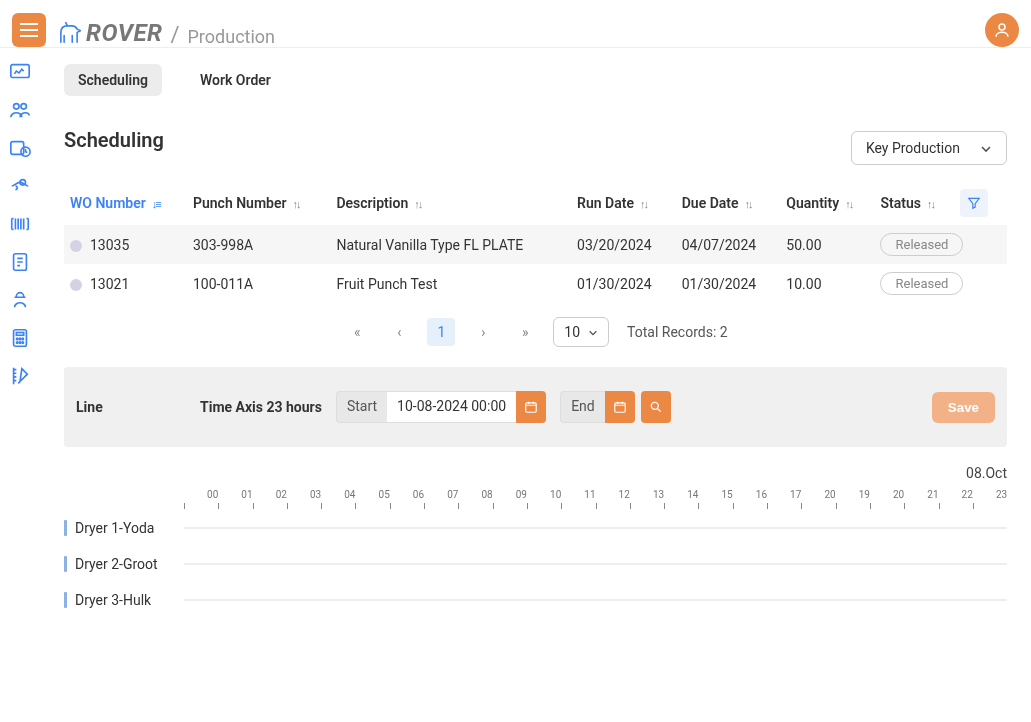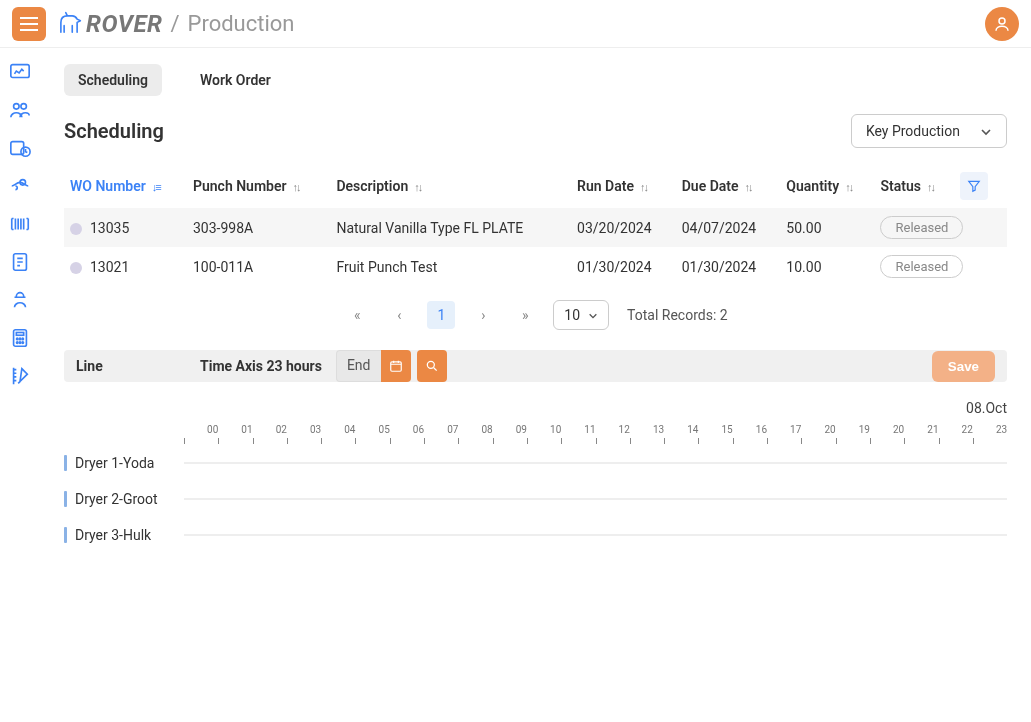--- a/index.html
+++ b/index.html
@@ -1,45 +1,45 @@
 <!DOCTYPE html>
 <html><head>
 <meta charset="utf-8">
 <style>
   * { box-sizing: border-box; margin: 0; padding: 0; }
   html, body { height: 100%; font-family: -apple-system, BlinkMacSystemFont, "Segoe UI", Roboto, sans-serif; color: #333; }
   body { display: flex; flex-direction: column; width: 1031px; height: 722px; overflow: hidden; background: #fff; }
 
   
-  .header { display: flex; align-items: center; height: 48px; padding: 0 12px; border-bottom: 1px solid #eee; }
+  .header { display: flex; align-items: flex-end; height: 48px; padding: 0 12px; border-bottom: 1px solid #eee; }
   .menu-btn { width: 34px; height: 34px; background: #EB8844; border-radius: 6px; display: flex; align-items: center; justify-content: center; cursor: pointer; margin-right: 10px; }
   .logo-dog { width: 26px; height: 26px; margin-right: 4px; }
   .logo-text { font-size: 24px; font-weight: 700; font-style: italic; color: #777; letter-spacing: 0.5px; }
   .crumb-sep { color: #999; font-size: 22px; margin: 0 8px; }
-  .crumb-page { font-size: 22px; color: #999; }
+  .crumb-page { font-size: 18px; color: #999; }
   .header-spacer { flex: 1; }
   .avatar { width: 34px; height: 34px; border-radius: 50%; background: #EB8844; display: flex; align-items: center; justify-content: center; cursor: pointer; }
 
   
   .body { flex: 1; display: flex; overflow: hidden; }
   .sidebar { width: 40px; display: flex; flex-direction: column; align-items: center; padding-top: 8px; gap: 6px; }
   .side-icon { width: 32px; height: 32px; display: flex; align-items: center; justify-content: center; cursor: pointer; border-radius: 4px; }
   .side-icon svg { stroke: #3B82F6; }
   .side-icon.active { position: relative; }
   .side-icon.active::before { content:""; position:absolute; left:-6px; top:2px; bottom:2px; width:2px; background:#EB8844; }
 
   .main { flex: 1; padding: 8px 24px 24px 24px; overflow: auto; }
 
   .tabs { display: flex; gap: 24px; margin: 8px 0 18px 0; }
   .tab { padding: 8px 14px; border-radius: 6px; font-size: 14px; color: #333; cursor: pointer; font-weight: 600; }
   .tab.active { background: #ececec; }
 
   .panel-title-row { display: flex; align-items: center; margin-bottom: 16px; }
   .panel-title { font-size: 20px; font-weight: 600; flex: 1; }
-  .filter-select { border: 1px solid #ccc; border-radius: 6px; padding: 8px 14px; font-size: 14px; display: flex; align-items: center; gap: 20px; cursor: pointer; background: #fff; }
+  .filter-select { border: 1px solid #ccc; border-radius: 6px; padding: 8px 14px; font-size: 14px; display: flex; align-items: center; gap: 20px; cursor: pointer; background: #fff; margin-top: 17px; }
 
   
   table.data { width: 100%; border-collapse: collapse; font-size: 14px; }
   table.data th { text-align: left; font-weight: 600; padding: 8px 6px; color: #333; }
   table.data th.first { color: #3B82F6; }
   table.data td { padding: 8px 6px; }
   table.data tbody tr:nth-child(odd) { background: #f6f6f6; }
   .sort { font-size: 11px; color: #888; margin-left: 6px; letter-spacing:-2px; }
   .sort.first { color: #3B82F6; }
   .wo-dot { display:inline-block; width:12px; height:12px; border-radius:50%; background:#d6d2e6; margin-right:8px; vertical-align:middle; }
@@ -47,21 +47,21 @@
   .filter-icon-cell { text-align:right; padding-right:10px !important; }
   .funnel { width:28px; height:28px; background:#eef3fb; border-radius:4px; display:inline-flex; align-items:center; justify-content:center; cursor:pointer; }
 
   .pager { display:flex; align-items:center; justify-content:center; gap:14px; margin: 14px 0 20px 0; font-size:14px; }
   .pager .pg { width:28px; height:28px; display:flex; align-items:center; justify-content:center; color:#888; cursor:pointer; border-radius:4px; }
   .pager .pg.current { background:#e6f0fb; color:#3B82F6; }
   .pager .page-size { border:1px solid #ccc; border-radius:6px; padding:6px 10px; display:flex; align-items:center; gap:8px; cursor:pointer; }
   .pager .total { color:#555; margin-left:4px; }
 
   
-  .tl-controls { background:#f0f0f0; border-radius:4px; display:flex; align-items:center; padding:0 12px; gap:14px; font-size:14px; }
+  .tl-controls { background:#f0f0f0; border-radius:4px; display:flex; align-items:center; padding:24px 12px; gap:14px; font-size:14px; }
   .tl-col-line { font-weight:700; width:110px; }
   .tl-axis-label { font-weight:700; }
   .tl-field-label { background:#e8e8e8; border:1px solid #ddd; border-right:none; border-radius:4px 0 0 4px; padding:6px 10px; color:#555; }
   .tl-field-value { background:#fff; border:1px solid #ddd; border-left:none; border-right:none; padding:6px 10px; }
   .tl-cal-btn { background:#EB8844; border:none; border-radius:0 4px 4px 0; width:30px; height:32px; display:flex; align-items:center; justify-content:center; cursor:pointer; }
   .tl-search-btn { background:#EB8844; border:none; border-radius:4px; width:30px; height:32px; display:flex; align-items:center; justify-content:center; cursor:pointer; margin-left:-8px; }
   .tl-spacer { flex:1; }
   .tl-save { background:#f3b187; color:#fff; border:none; border-radius:6px; padding:8px 16px; cursor:pointer; font-weight:600; }
 
   .tl-date-row { text-align:right; margin:18px 0 8px 0; font-size:14px; color:#444; }
@@ -234,20 +234,30 @@
             <path d="M2 4l4 4 4-4" fill="none" stroke="#555" stroke-width="1.6"></path>
           </svg>
       </span>
       <span class="total">Total Records: 2</span>
     </div>
 
     <div class="tl-controls">
       <span class="tl-col-line">Line</span>
       <span class="tl-axis-label">Time Axis 23 hours</span>
       <span style="display:flex;">
+        <span class="tl-field-label">Start</span>
+        <span class="tl-field-value">10-08-2024 00:00</span>
+        <button class="tl-cal-btn">
+            <svg width="14" height="14" viewBox="0 0 24 24" fill="none" stroke="#fff" stroke-width="2">
+              <rect x="3" y="5" width="18" height="16" rx="2"></rect>
+              <path d="M3 9h18M8 3v4M16 3v4"></path>
+            </svg>
+          </button>
+      </span>
+      <span style="display:flex;">
         <span class="tl-field-label">End</span>
         <button class="tl-cal-btn">
             <svg width="14" height="14" viewBox="0 0 24 24" fill="none" stroke="#fff" stroke-width="2">
               <rect x="3" y="5" width="18" height="16" rx="2"></rect>
               <path d="M3 9h18M8 3v4M16 3v4"></path>
             </svg>
           </button>
       </span>
       <button class="tl-search-btn">
           <svg width="14" height="14" viewBox="0 0 24 24" fill="none" stroke="#fff" stroke-width="2.2">

